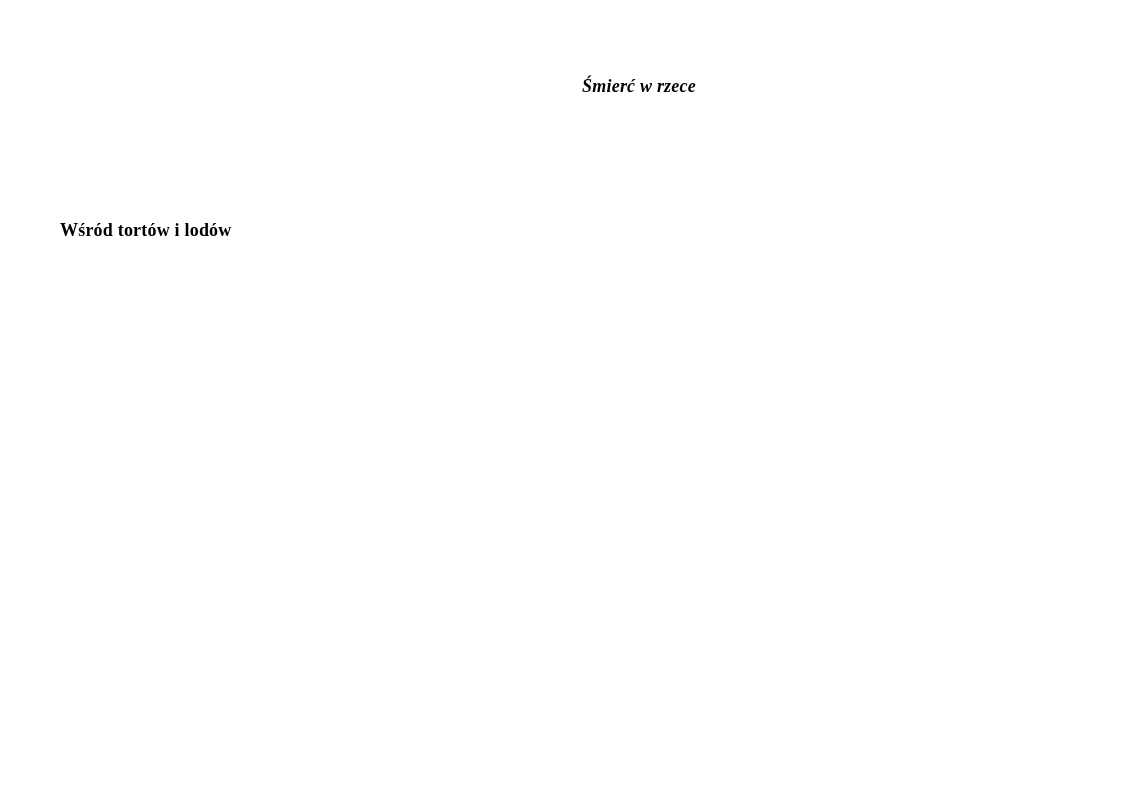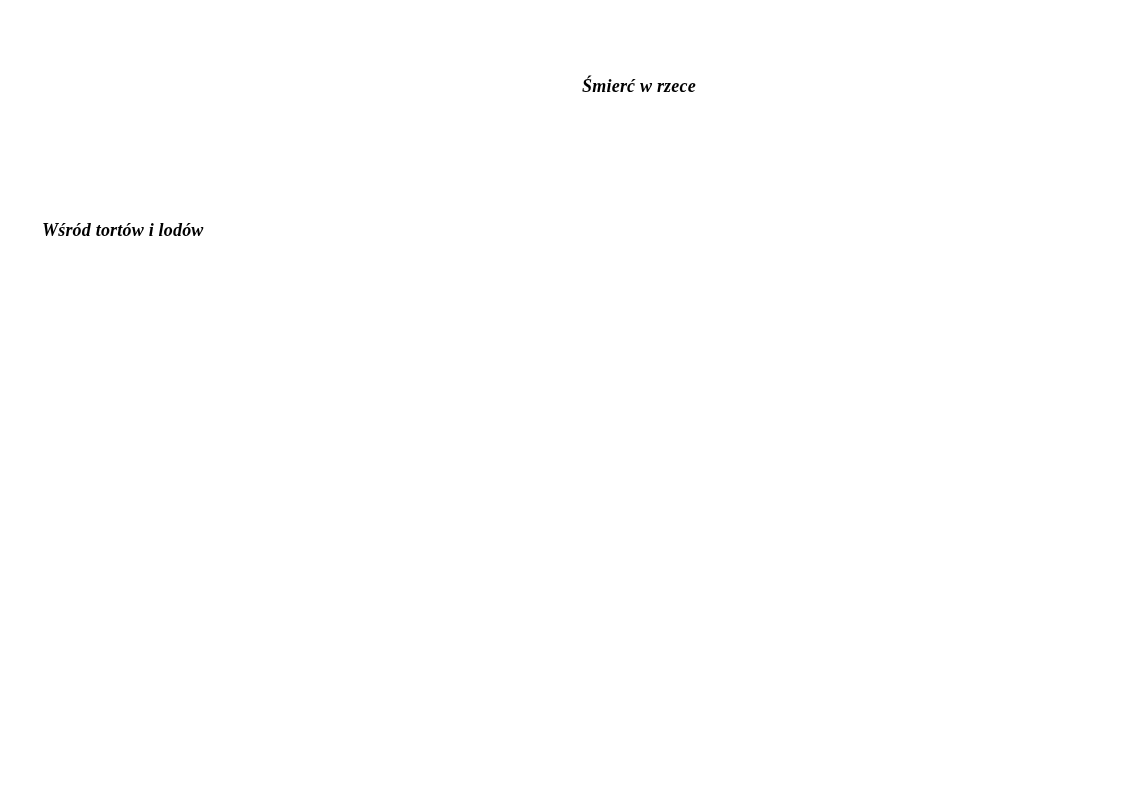--- a/index.html
+++ b/index.html
@@ -25,25 +25,24 @@
     font-size: 18px;
     font-weight: bold;
     font-style: italic;
     line-height: 1;
     color: #000000;
     letter-spacing: 0.2px;
     white-space: nowrap;
   }
   .section-heading {
     position: absolute;
-    left: 42px;
+    left: 60px;
     top: 221px;
     font-size: 18px;
     font-weight: bold;
-    font-style: italic;
     line-height: 1;
     color: #000000;
     letter-spacing: 0.2px;
     white-space: nowrap;
   }
 </style>
 </head>
 <body>
 
 <div class="page">

